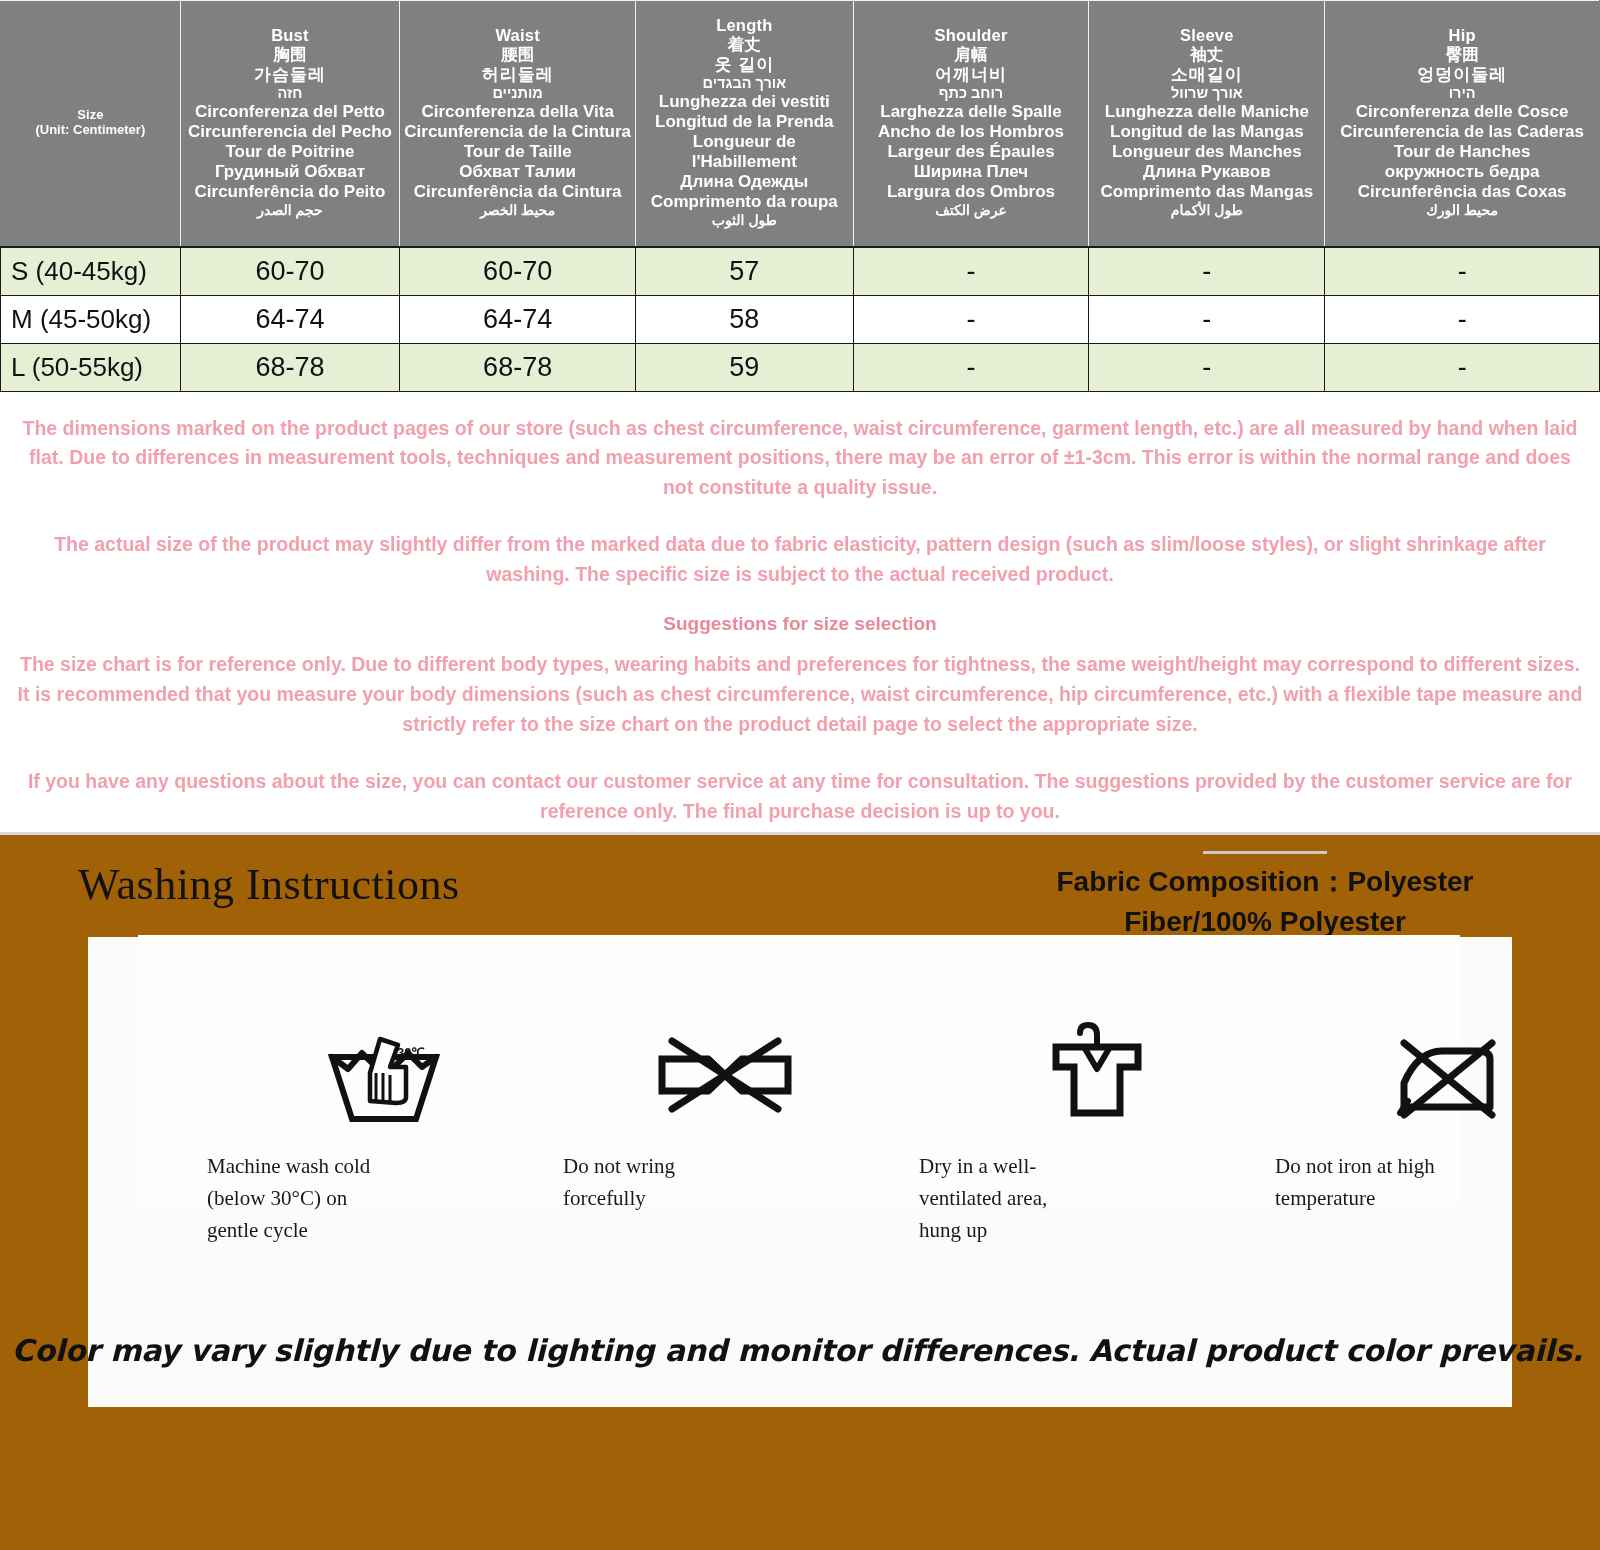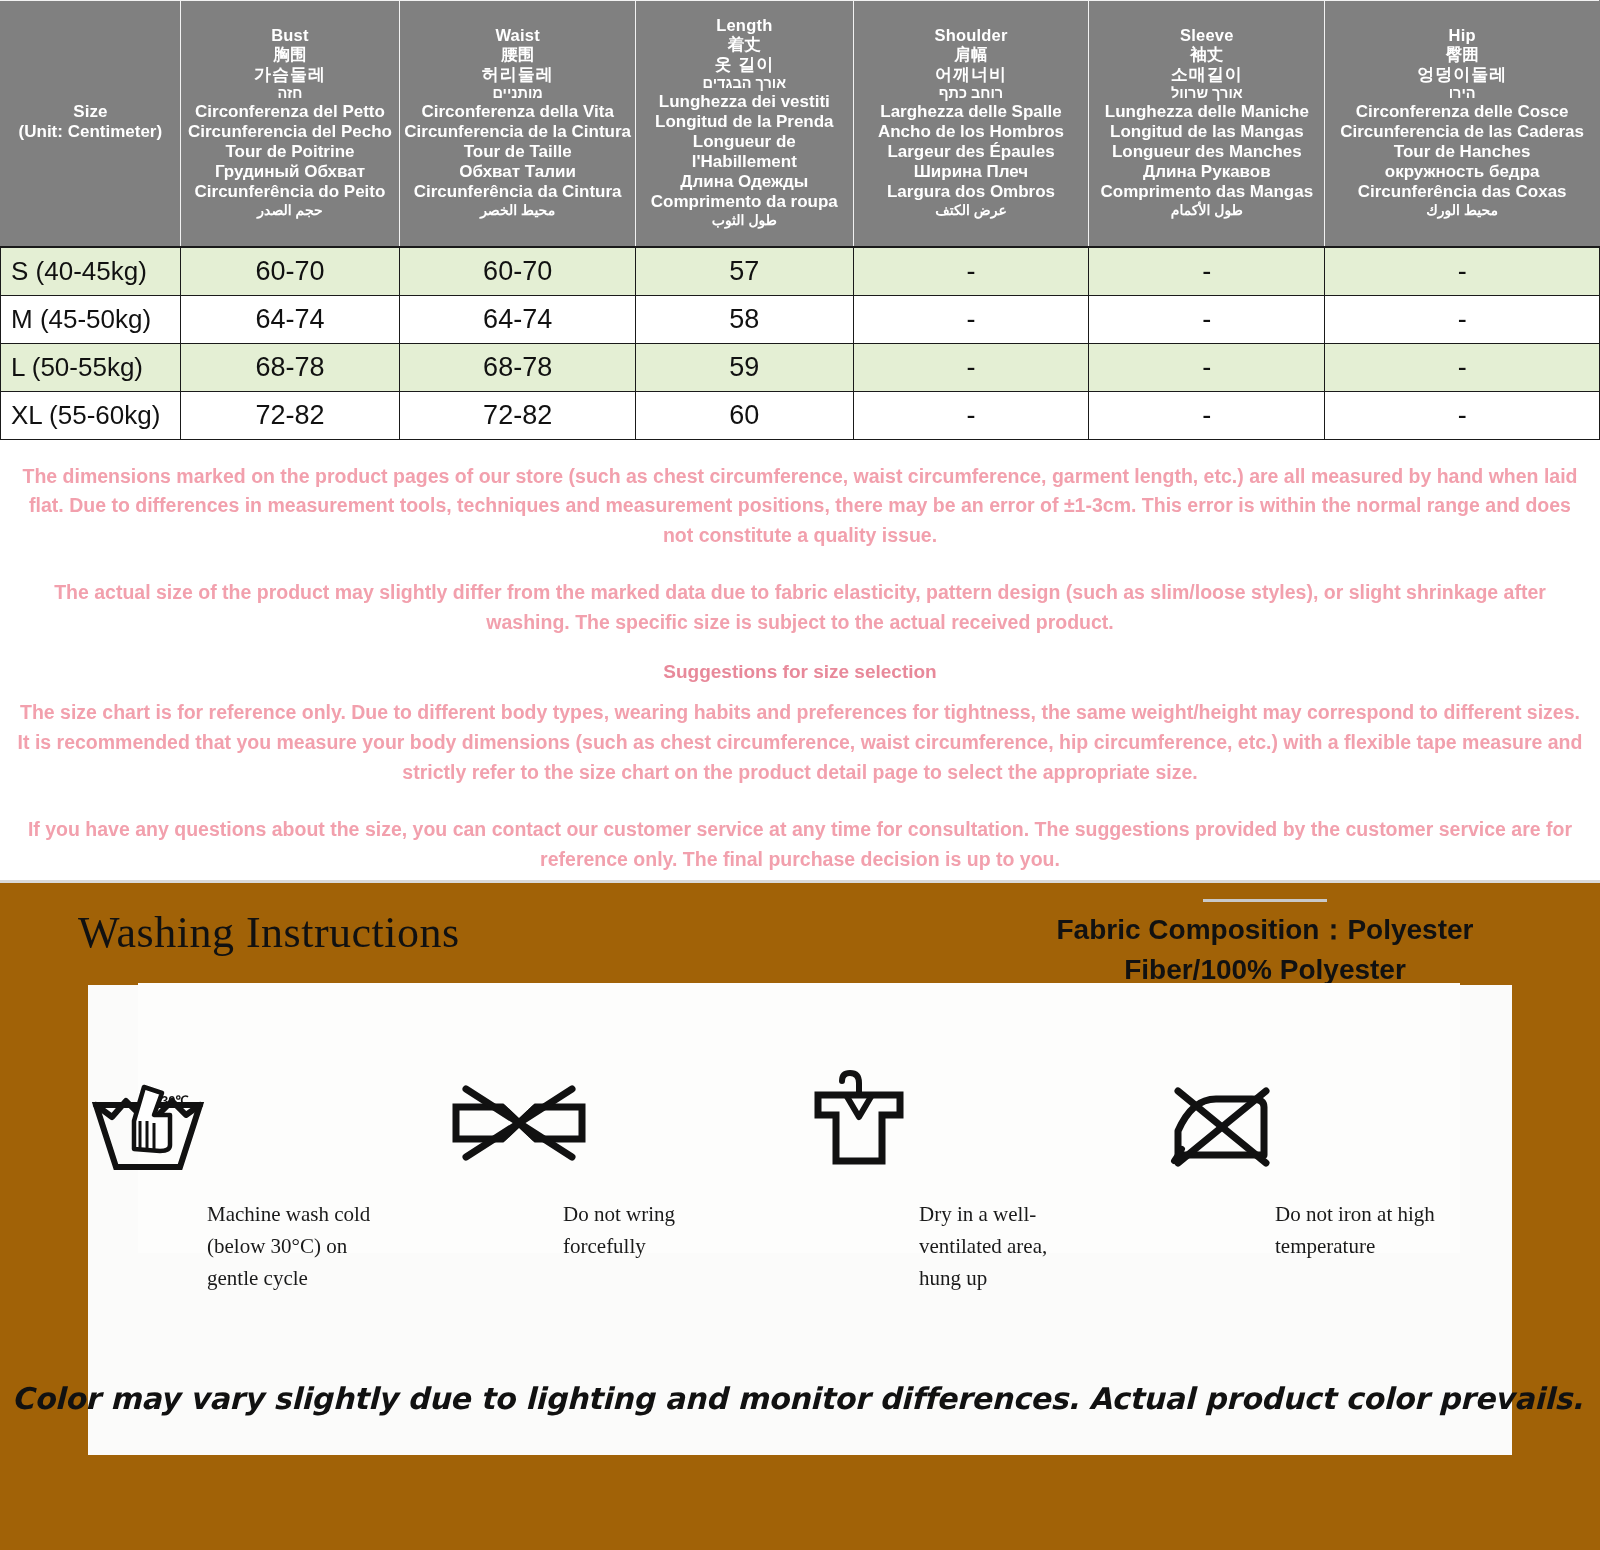--- a/index.html
+++ b/index.html
@@ -52,21 +52,21 @@
   .size-table thead th.col-last {
     border-right: 1px solid #808080;
   }
   .hdr-line { display: block; white-space: nowrap; }
   .hdr-line.en { font-size: 16.5px; letter-spacing: .2px; }
   .hdr-line.cjk { font-size: 16.5px; }
   .hdr-line.kr  { font-size: 17px; letter-spacing: 1px; }
   .hdr-line.he  { font-size: 14.5px; }
   .hdr-line.lat { font-size: 17px; white-space: normal; }
   .hdr-line.ar  { font-size: 14px; direction: rtl; }
-  .hdr-size-main { font-size: 17px; display: block; }
+  .hdr-size-main { font-size: 13px; display: block; }
 
   .size-table tbody td {
     text-align: center;
     font-size: 27px;
     color: #111111;
     height: 47px;
     line-height: 1;
     font-weight: 400;
   }
   .size-table tbody tr.alt td { background: #e4efd4; }
@@ -163,21 +163,21 @@
     display: flex;
   }
   .icon-cell {
     flex: 1 1 25%;
     text-align: center;
   }
   .icon-glyph {
     height: 112px;
     display: flex;
     align-items: flex-end;
-    justify-content: flex-start;
+    justify-content: flex-end;
   }
   .icon-label {
     margin-top: 24px;
     font-family: "Liberation Serif", serif;
     font-size: 21px;
     color: #1a1a1a;
     line-height: 1.52;
     width: 226px;
     margin-left: auto;
     margin-right: auto;
@@ -309,29 +309,20 @@
         <td>58</td>
         <td>-</td>
         <td>-</td>
         <td>-</td>
       </tr>
       <tr class="alt">
         <td>L (50-55kg)</td>
         <td>68-78</td>
         <td>68-78</td>
         <td>59</td>
-        <td>-</td>
-        <td>-</td>
-        <td>-</td>
-      </tr>
-      <tr>
-        <td>XL (55-60kg)</td>
-        <td>72-82</td>
-        <td>72-82</td>
-        <td>60</td>
         <td>-</td>
         <td>-</td>
         <td>-</td>
       </tr>
     </tbody>
   </table>
 
   <div class="notes">
     <div class="note-body">The dimensions marked on the product pages of our store (such as chest circumference, waist circumference, garment length, etc.) are all measured by hand when laid flat. Due to differences in measurement tools, techniques and measurement positions, there may be an error of ±1-3cm. This error is within the normal range and does not constitute a quality issue.</div>
     <div class="note-gap"></div>

